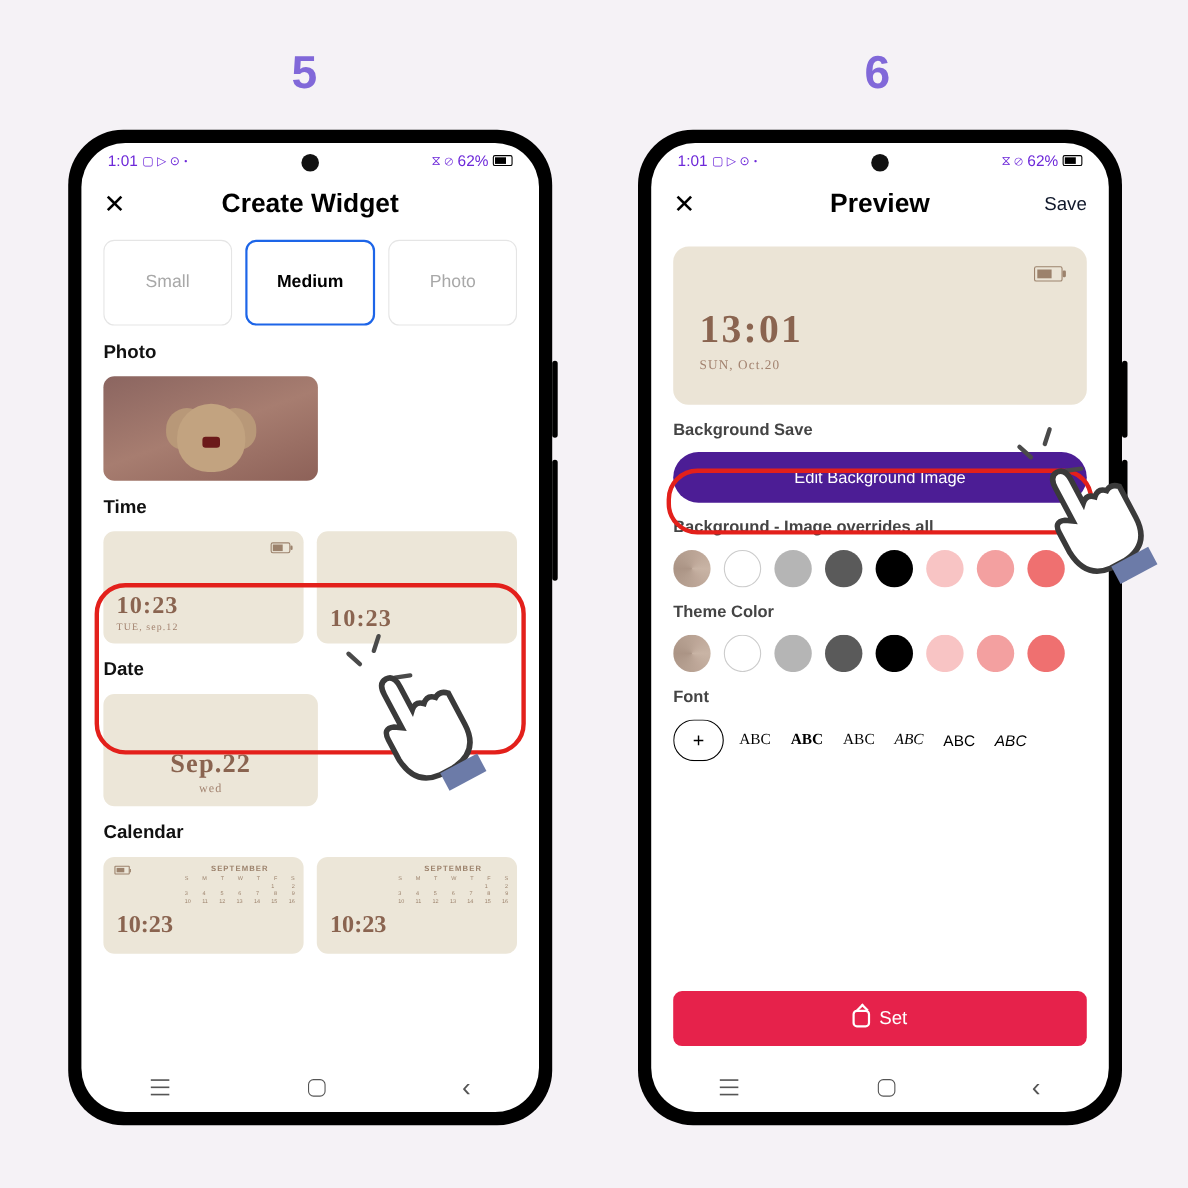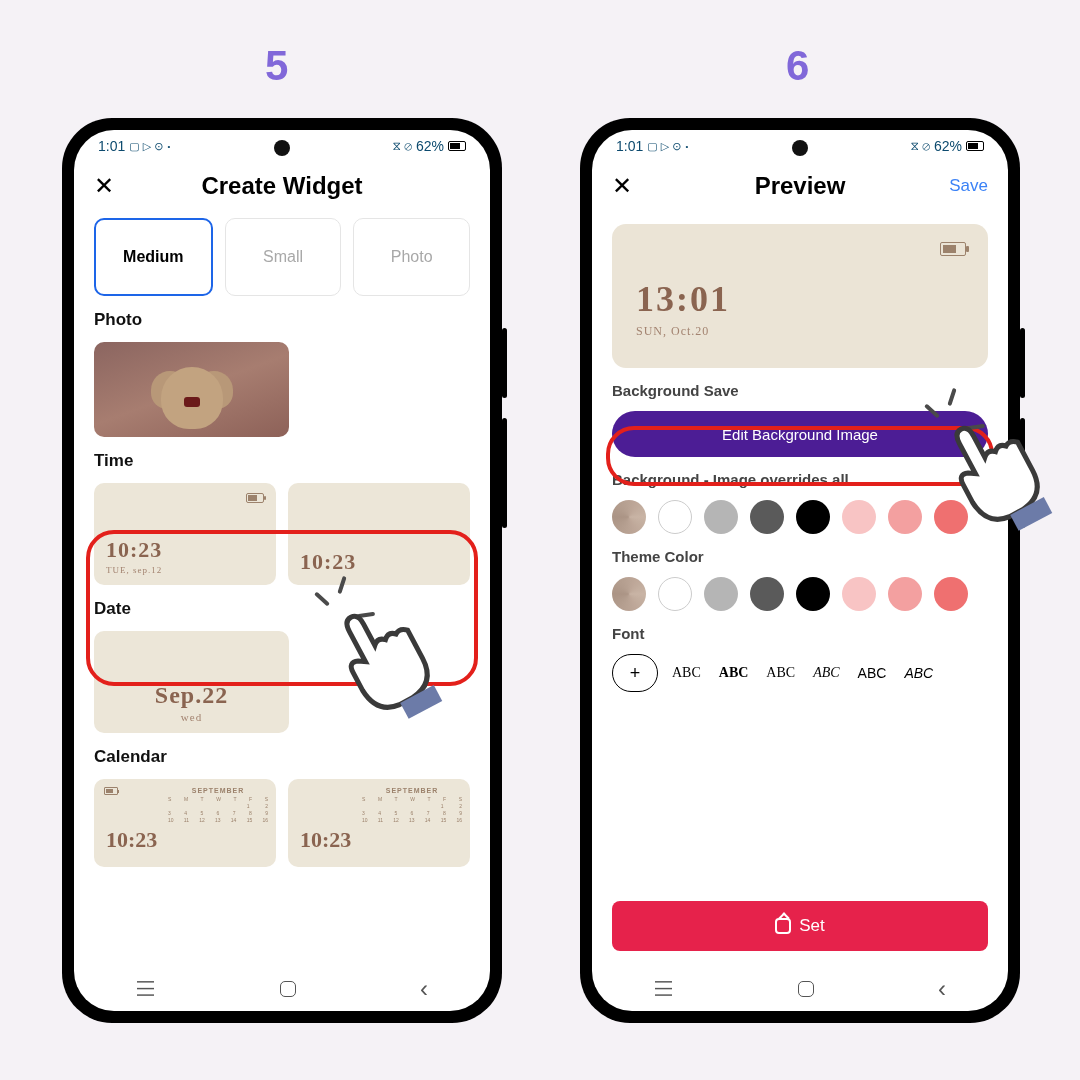--- a/index.html
+++ b/index.html
@@ -36,33 +36,33 @@
   .screen {
     background: #fff;
     width: 100%;
     height: 100%;
     border-radius: 40px;
     overflow: hidden;
     position: relative;
   }
   .status-bar {
     display:flex; justify-content:space-between; align-items:flex-start;
-    padding: 8px 24px 4px; font-size:14px; color:#0c4a6e;
+    padding: 8px 24px 4px; font-size:14px; color:#6d28d9;
   }
   .status-left, .status-right { display:flex; align-items:center; gap:4px; }
   .header {
     display:flex; align-items:center; justify-content:center;
     position:relative; padding: 14px 20px 18px;
   }
   .header .close {
     position:absolute; left:20px; font-size:24px; cursor:pointer; color:#000; font-weight:300;
   }
   .header .title { font-size:24px; font-weight:700; color:#000; }
   .header .save {
-    position:absolute; right:20px; font-size:17px; color:#3b82f6;
+    position:absolute; right:20px; font-size:17px; color:#0f172a;
   }
   .content { padding: 0 20px; }
   .section-label { font-size:17px; font-weight:600; color:#111; margin: 14px 0 12px; }
   .section-label.muted { font-size:15px; color:#444; font-weight:600; }
   .size-row { display:flex; gap:12px; }
   .size-btn {
     flex:1; height:78px; border:1px solid #e5e5e5; border-radius:10px;
     display:flex; align-items:center; justify-content:center;
     font-size:16px; color:#a8a8a8; background:#fff;
   }
@@ -183,22 +183,22 @@
             <span style="position:absolute;left:1px;top:1px;width:10px;height:6px;background:#000"></span>
           </span>
       </div>
     </div>
     <div class="header">
       <span class="close">✕</span>
       <span class="title">Create Widget</span>
     </div>
     <div class="content">
       <div class="size-row">
+        <div class="size-btn">Small</div>
         <div class="size-btn active">Medium</div>
-        <div class="size-btn">Small</div>
         <div class="size-btn">Photo</div>
       </div>
       <div class="section-label">Photo</div>
       <div class="photo-card">
           <div class="bow"></div>
         </div>
 
       <div class="section-label">Time</div>
       <div class="widget-row">
         <div class="widget-card">

